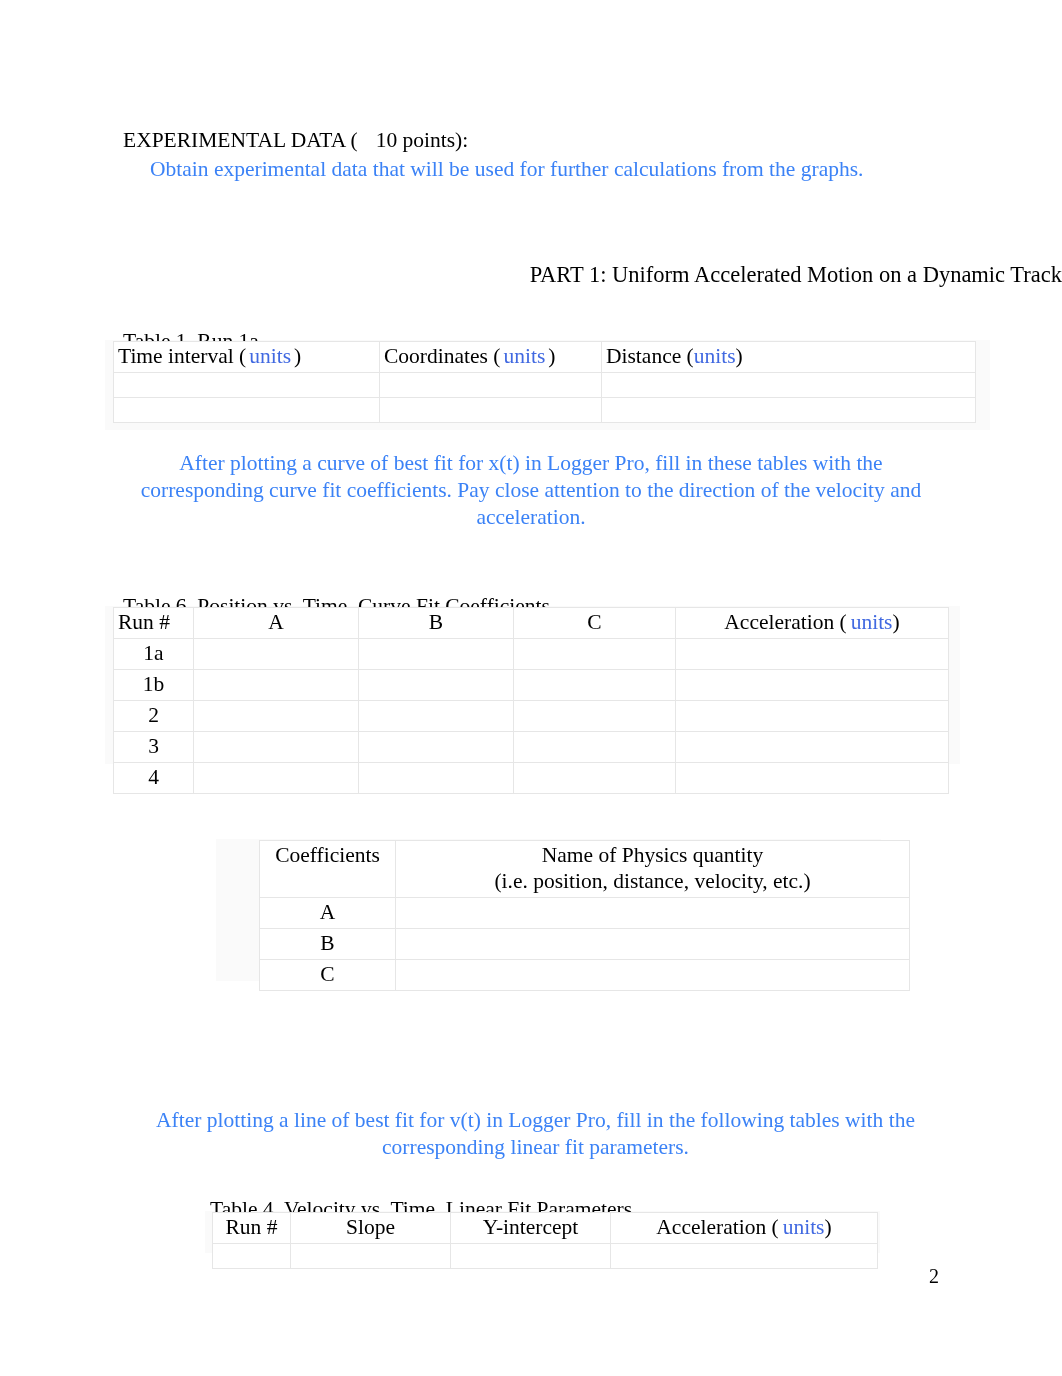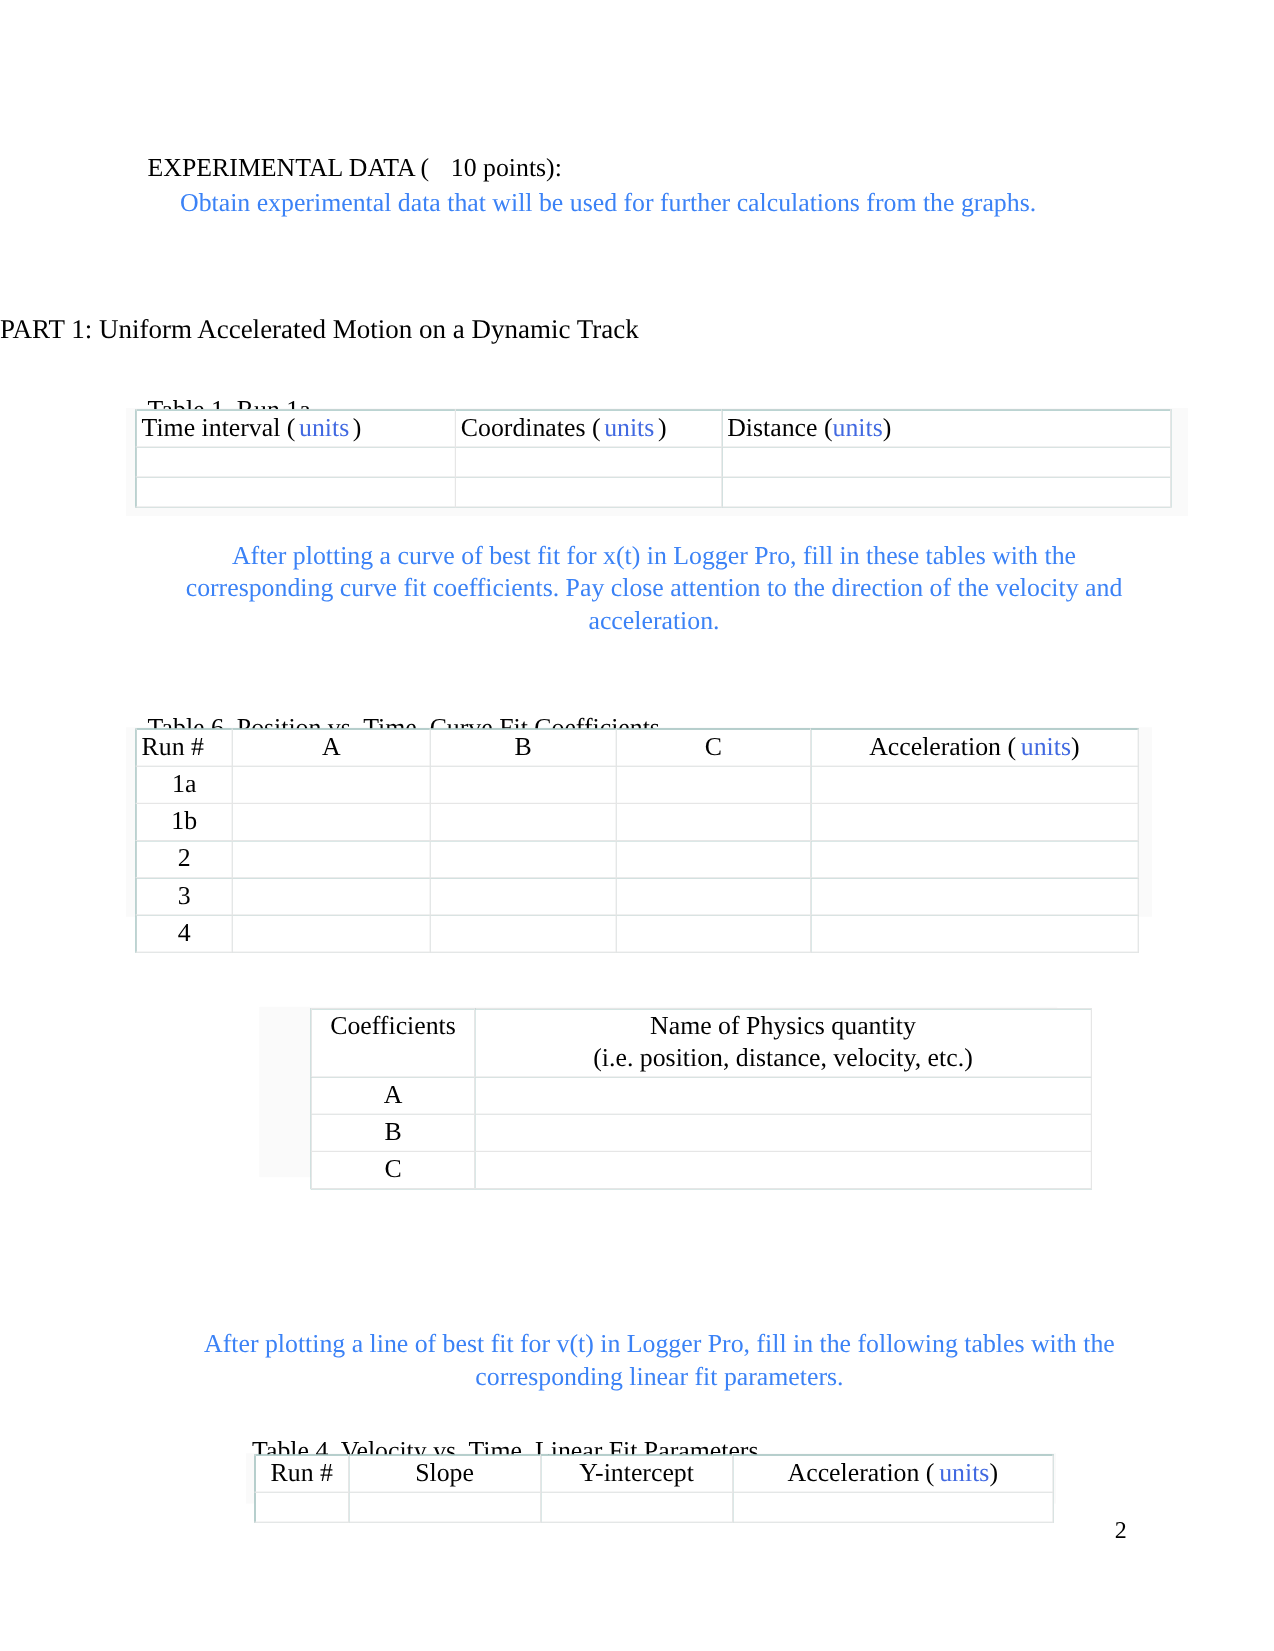--- a/index.html
+++ b/index.html
@@ -33,46 +33,45 @@
   }
   .blue {
     color: #4169E1;
   }
 
   .centered-block {
     position: absolute;
     text-align: center;
     font-size: 21.5px;
     line-height: 27px;
-    margin-left: 14px;
   }
 
   .part-title {
     position: absolute;
     width: 100%;
-    text-align: left;
+    text-align: right;
     font-size: 22.5px;
     line-height: 28px;
   }
 
   .table-caption {
     position: absolute;
     font-size: 21.5px;
     line-height: 26px;
     white-space: pre;
     margin-top: 12px;
   }
 
   
   table.doc-table {
     position: absolute;
     border-collapse: collapse;
     table-layout: fixed;
     font-size: 21.5px;
-    background: #0f766e;
+    background: #5eead4;
   }
   table.doc-table td {
     border: 1px solid #e6e6e6;
     padding: 0;
     vertical-align: top;
     background: #ffffff;
   }
   table.doc-table td.hdr {
     padding: 1px 4px 3px 4px;
     line-height: 26px;

